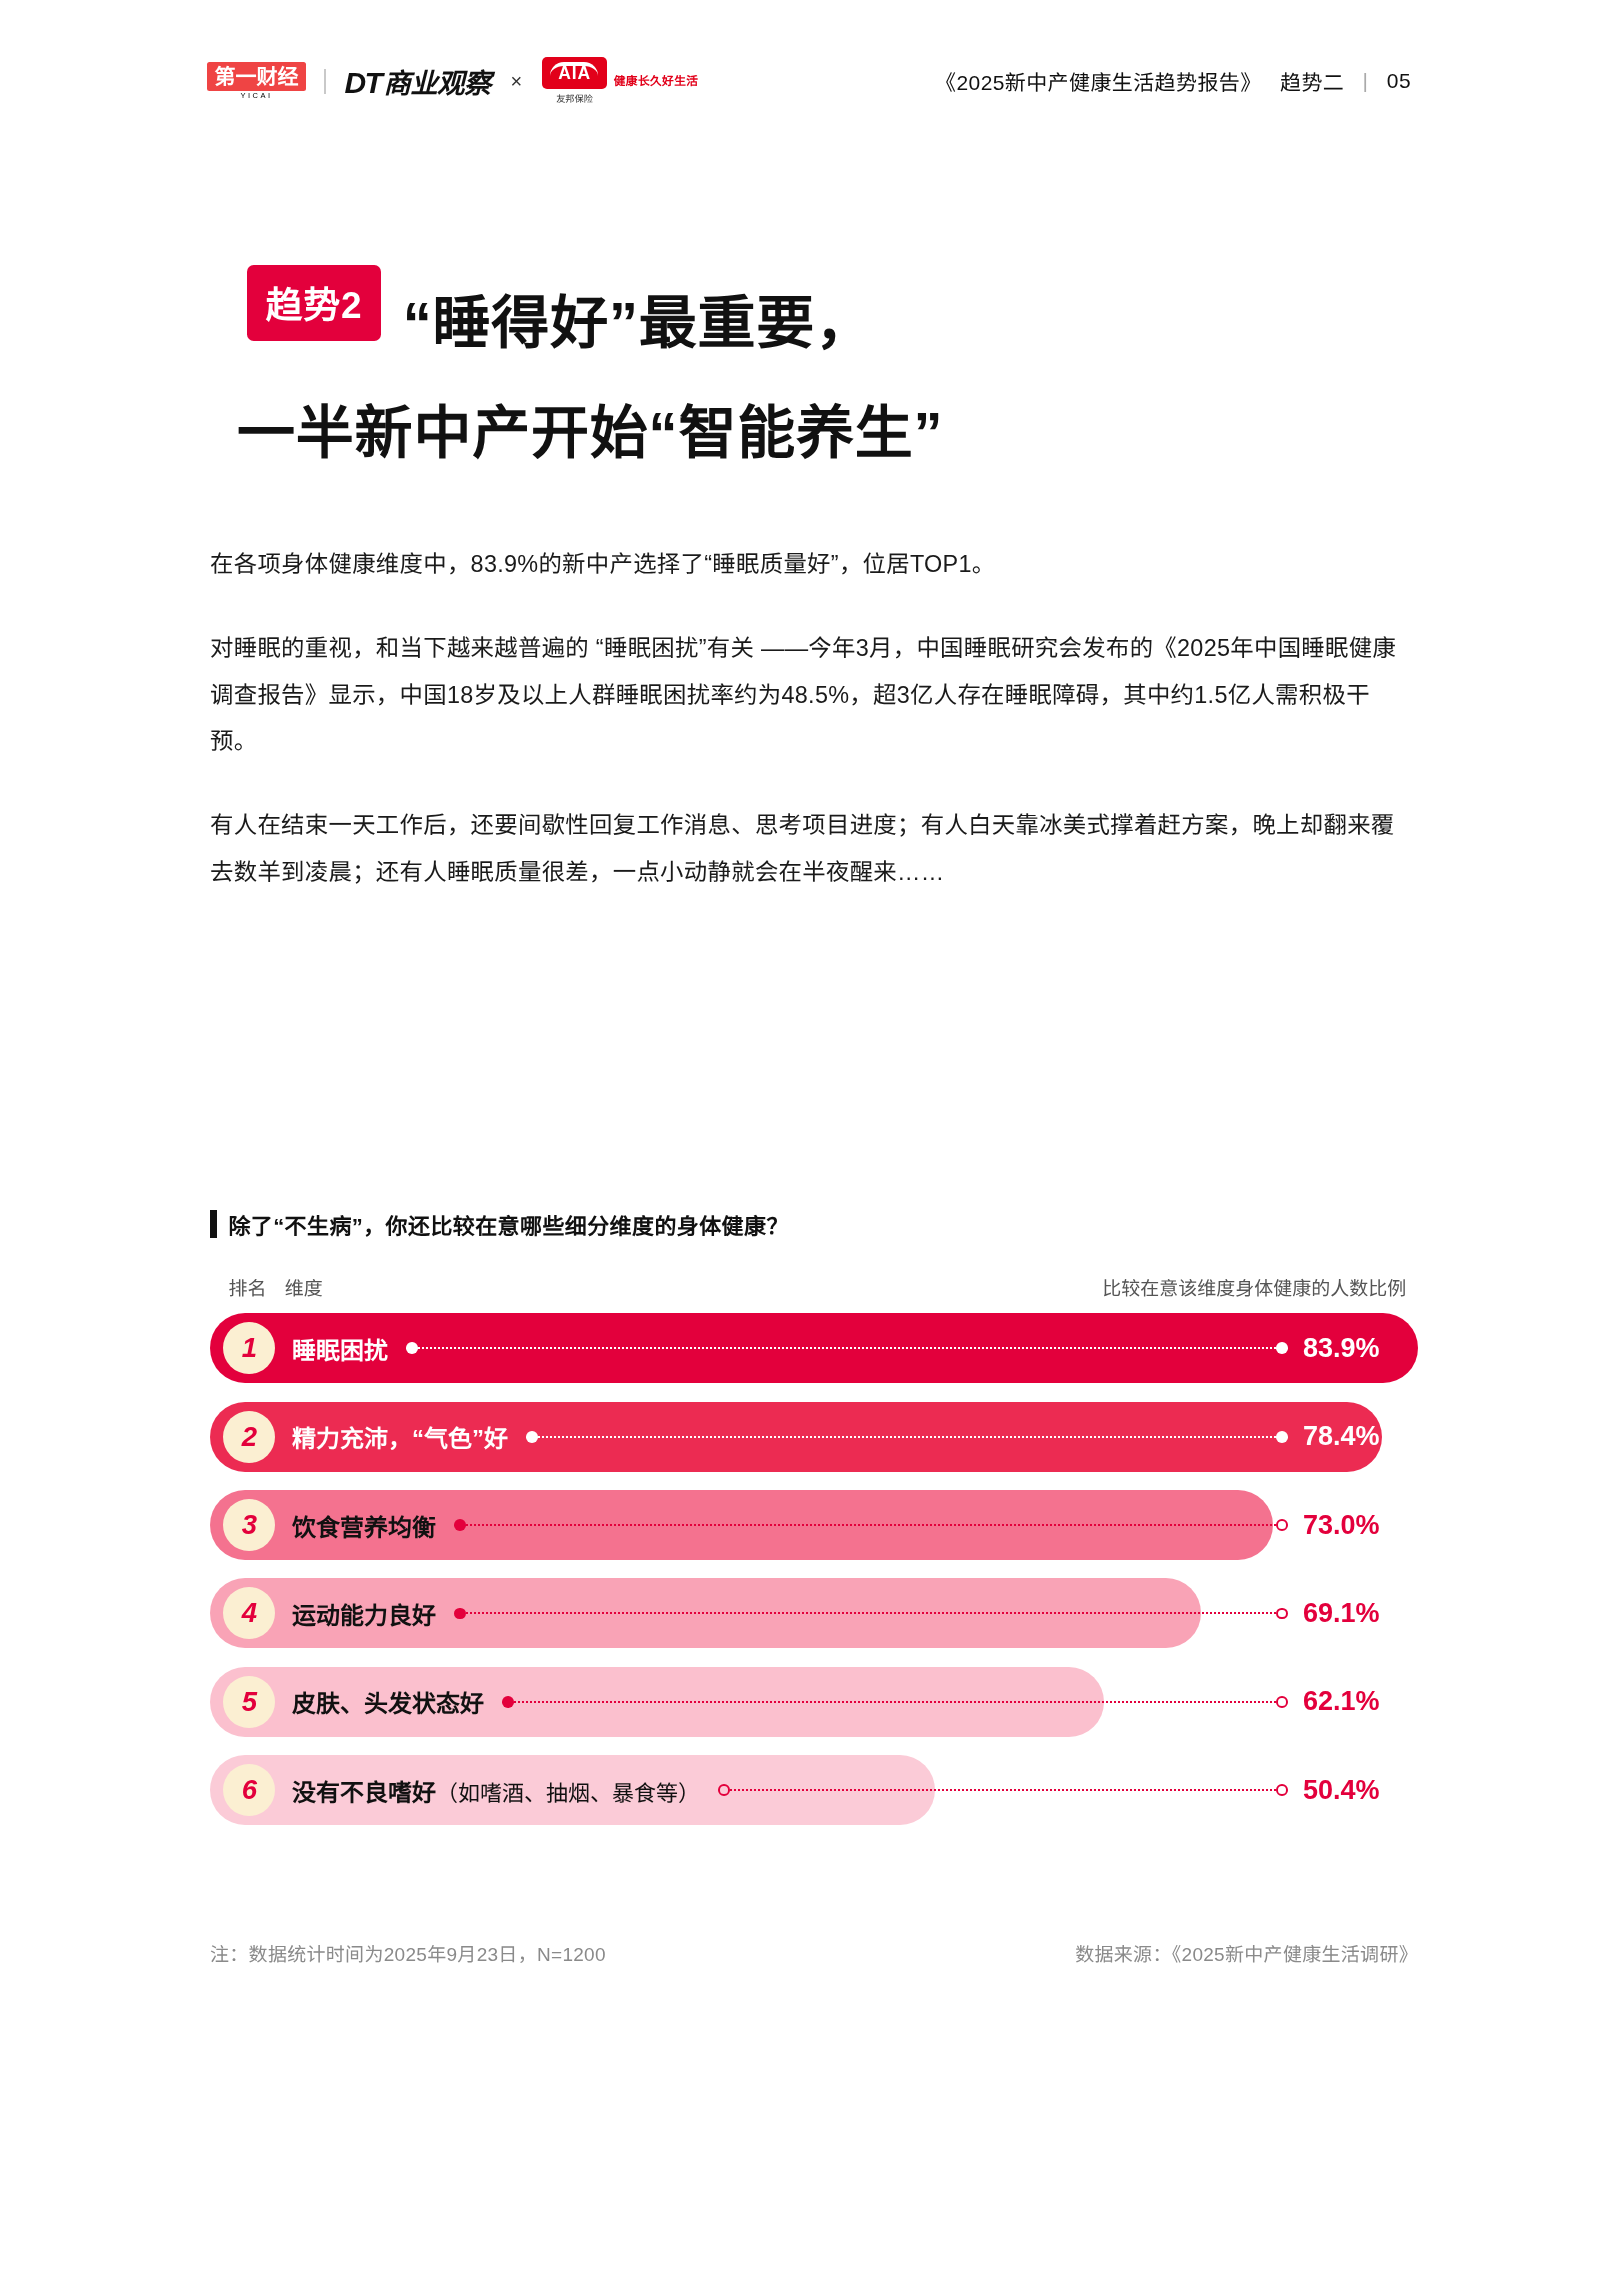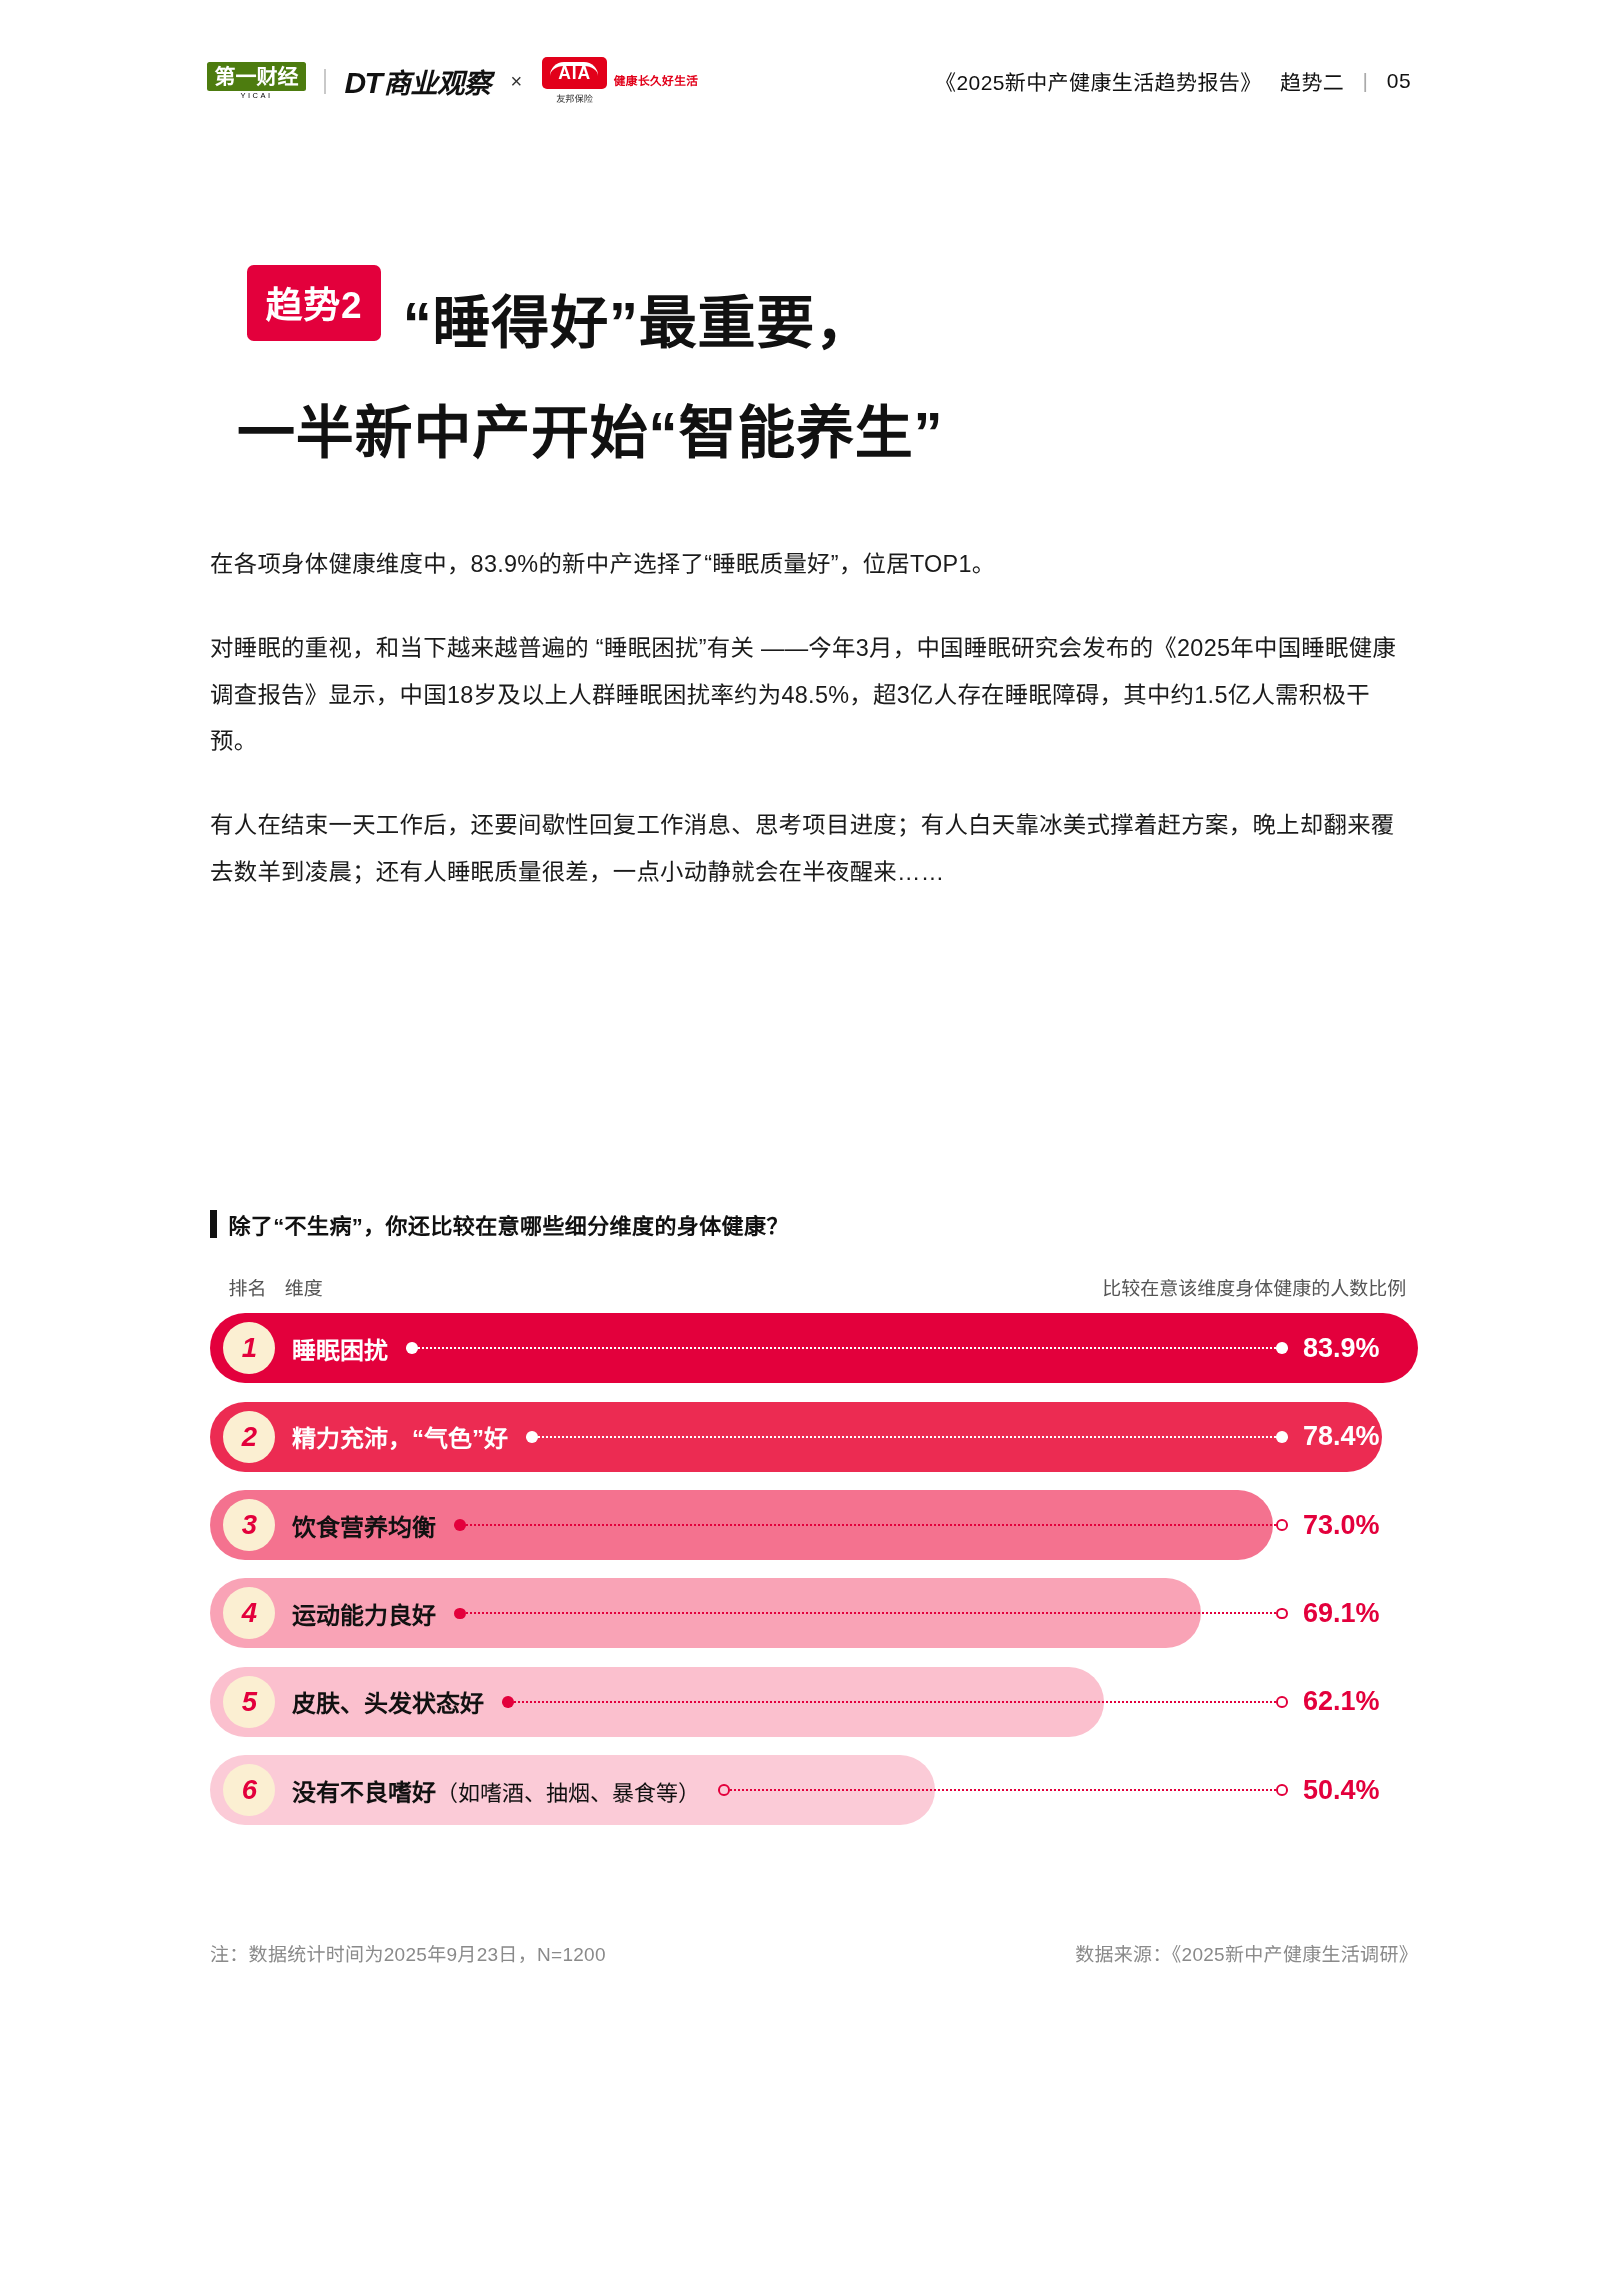--- a/index.html
+++ b/index.html
@@ -16,21 +16,21 @@
     top: 52px; left: 0; right: 0;
     height: 58px;
     display: flex;
     align-items: center;
     padding-left: 207px;
     padding-right: 207px;
   }
   .logo-yicai {
     display: inline-flex;
     align-items: center;
-    background: #4d7c0f;
+    background: #ef4444;
     color: #fff;
     font-weight: bold;
     font-size: 21px;
     padding: 3.3px 7.5px 1.7px 7.5px;
     border-radius: 2.5px;
     letter-spacing: 0px;
     line-height: 1.15;
   }
   .logo-yicai-sub {
     display: block;

